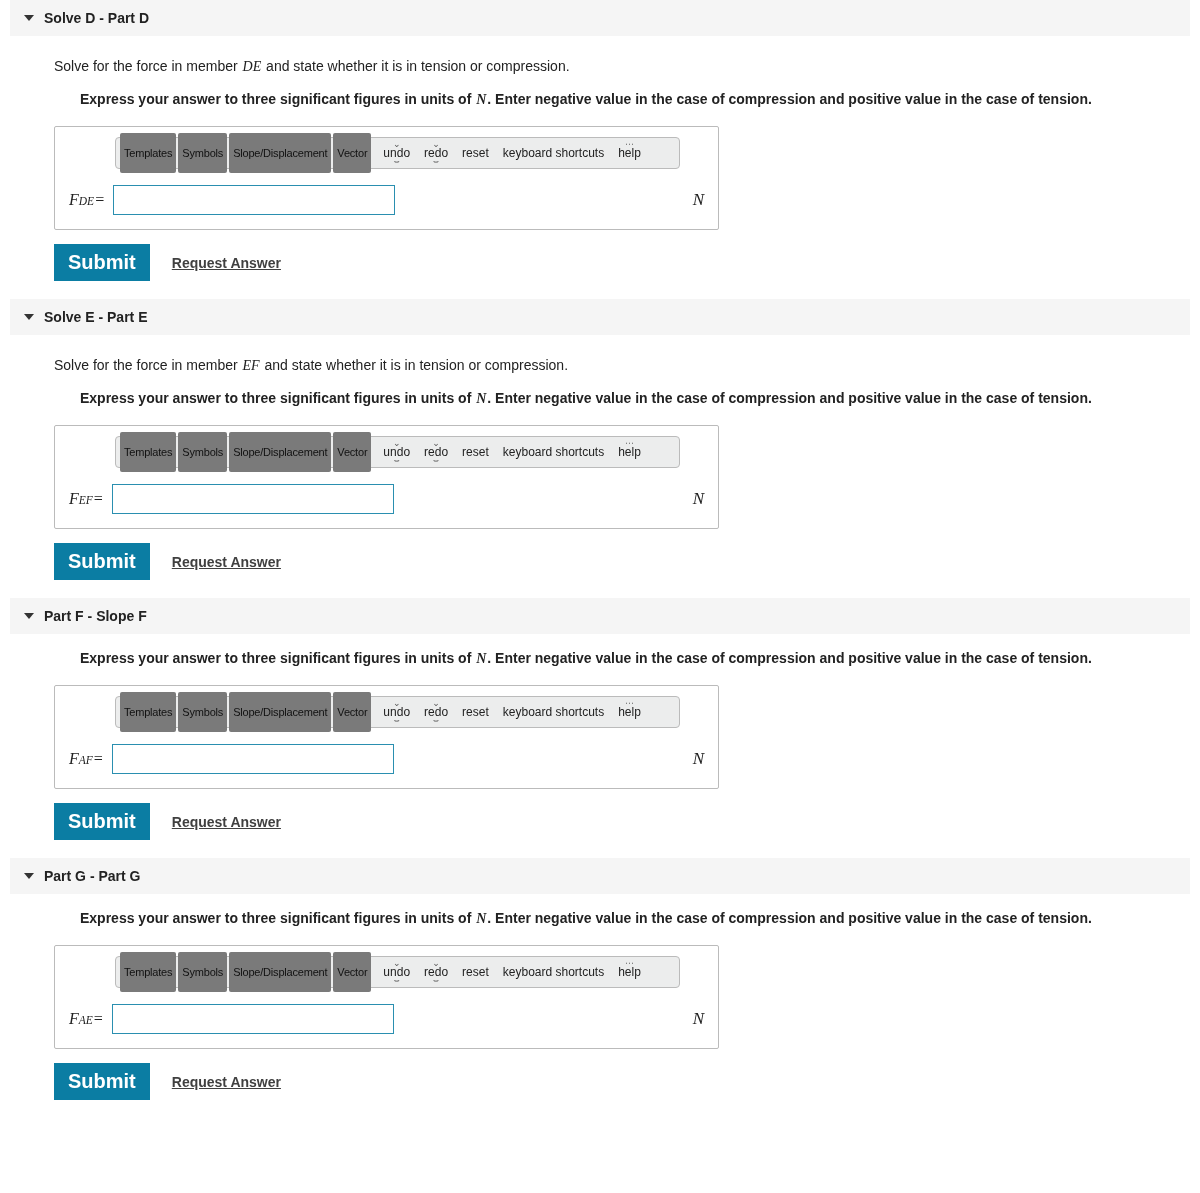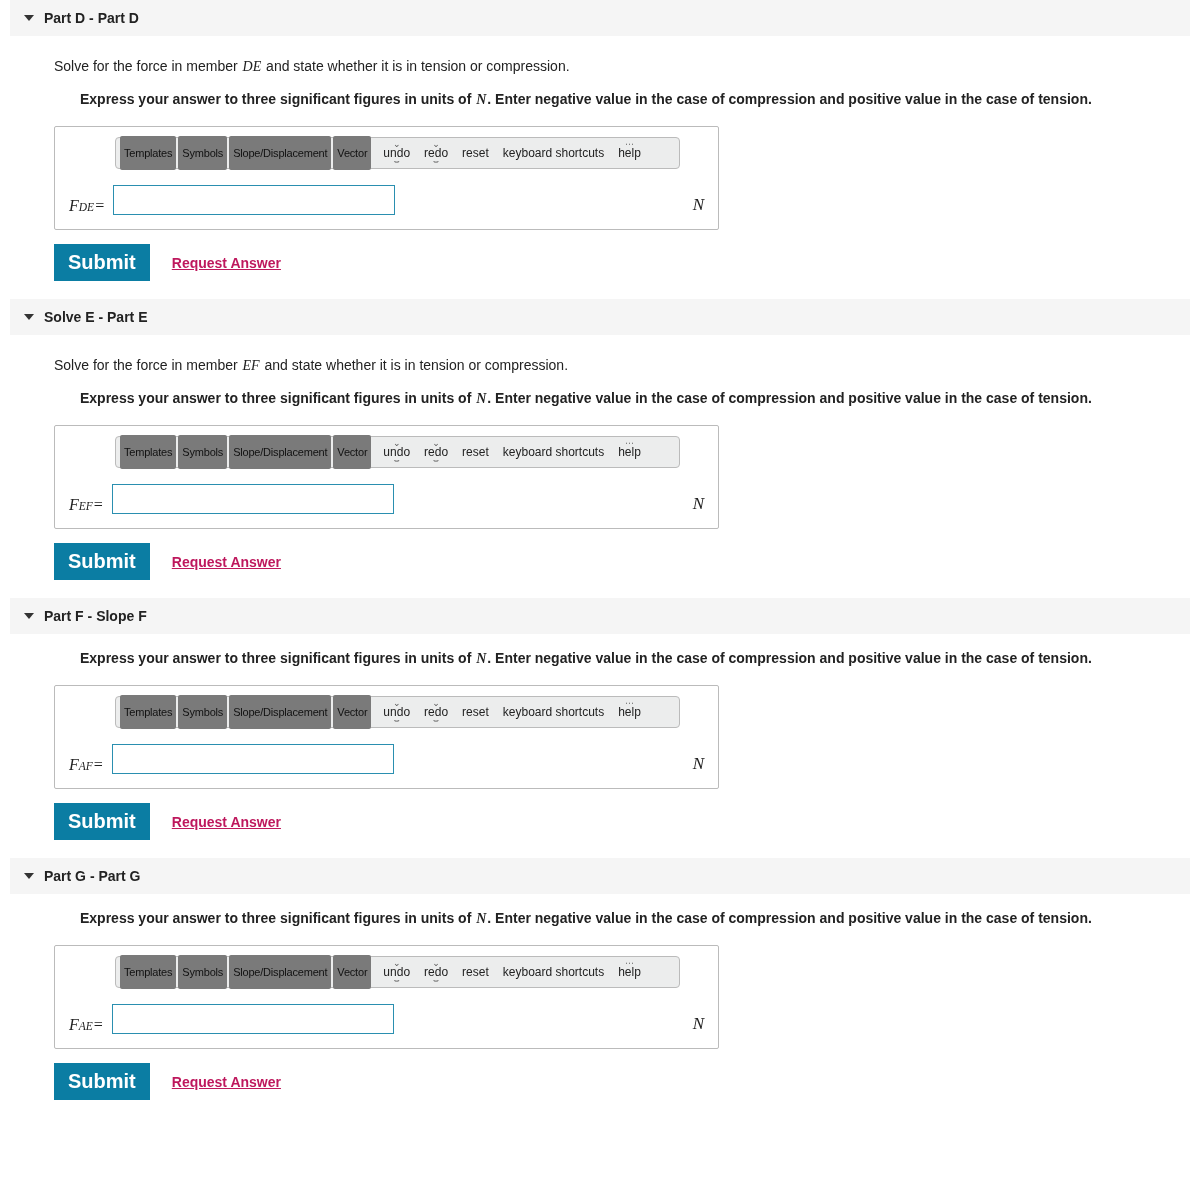--- a/index.html
+++ b/index.html
@@ -60,21 +60,21 @@
   }
   .tb-btn {
     background: #7a7a7a;
     color: #111;
     padding: 4px 4px;
     border-radius: 2px;
     font-size: 11px;
     letter-spacing: -0.2px;
     white-space: nowrap;
     position: relative;
-    height: 34px;
+    height: 40px;
     display: flex;
     align-items: center;
   }
   .tb-plain {
     padding: 0 6px;
     font-size: 12px;
     color: #222;
     position: relative;
     height: 100%;
     display: flex; align-items: center;
@@ -86,21 +86,21 @@
   }
   .tb-plain .deco-bot {
     position: absolute;
     bottom: -2px; left: 50%; transform: translateX(-50%);
     font-size: 9px; color: #555;
   }
   .tb-plain.underline span.lbl { }
   .tb-sep { width: 2px; }
   .input-row {
     display: flex;
-    align-items: flex-end;
+    align-items: center;
     gap: 8px;
     margin-top: 16px;
     padding-left: 4px;
   }
   .var-label {
     font-family: 'Times New Roman', serif;
     font-style: italic;
     font-size: 16px;
     white-space: nowrap;
   }
@@ -128,35 +128,35 @@
   .submit-btn {
     background: #0b7da3;
     color: #fff;
     border: none;
     padding: 7px 14px;
     font-size: 20px;
     font-weight: 600;
     cursor: pointer;
   }
   .req-link {
-    color: #be185d;
+    color: #404040;
     font-weight: 700;
     text-decoration: underline;
     font-size: 14px;
     cursor: pointer;
   }
 </style>
 </head>
 <body>
 
 <div class="part-block">
   <div class="part-header">
     <span class="caret"></span>
     <span class="part-title-wrap">
-      <span class="part-title-strong">Part D - </span><span class="part-title-rest">Part D</span>
+      <span class="part-title-strong">Solve D - </span><span class="part-title-rest">Part D</span>
     </span>
   </div>
   <div class="part-body">
     <p class="prompt-line">
       <span>Solve for the force in member </span><span class="math-it">DE</span><span> and state whether it is in tension or compression.</span>
     </p>
     <p class="instr-line">
       <span>Express your answer to three significant figures in units of </span><span class="math-it">N</span><span>. Enter negative value in the case of compression and positive value in the case of tension.</span>
     </p>
     <div class="answer-box">

